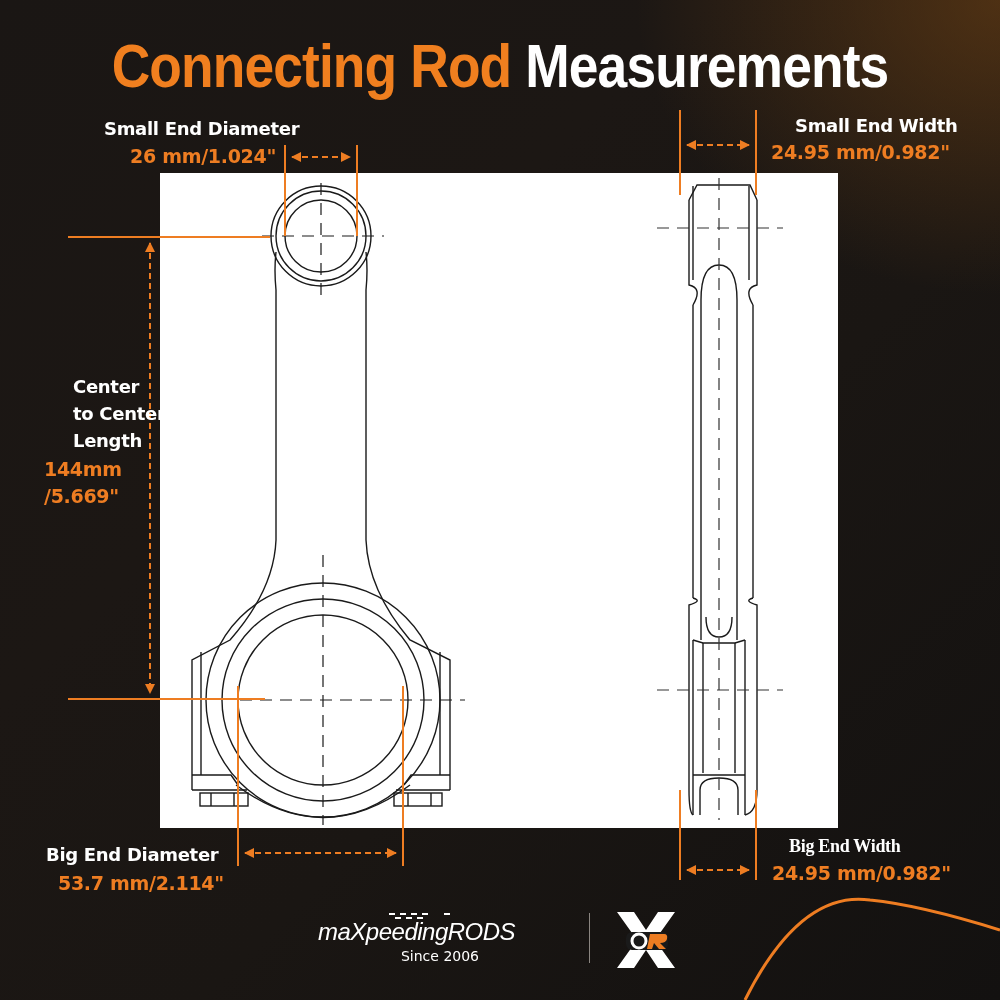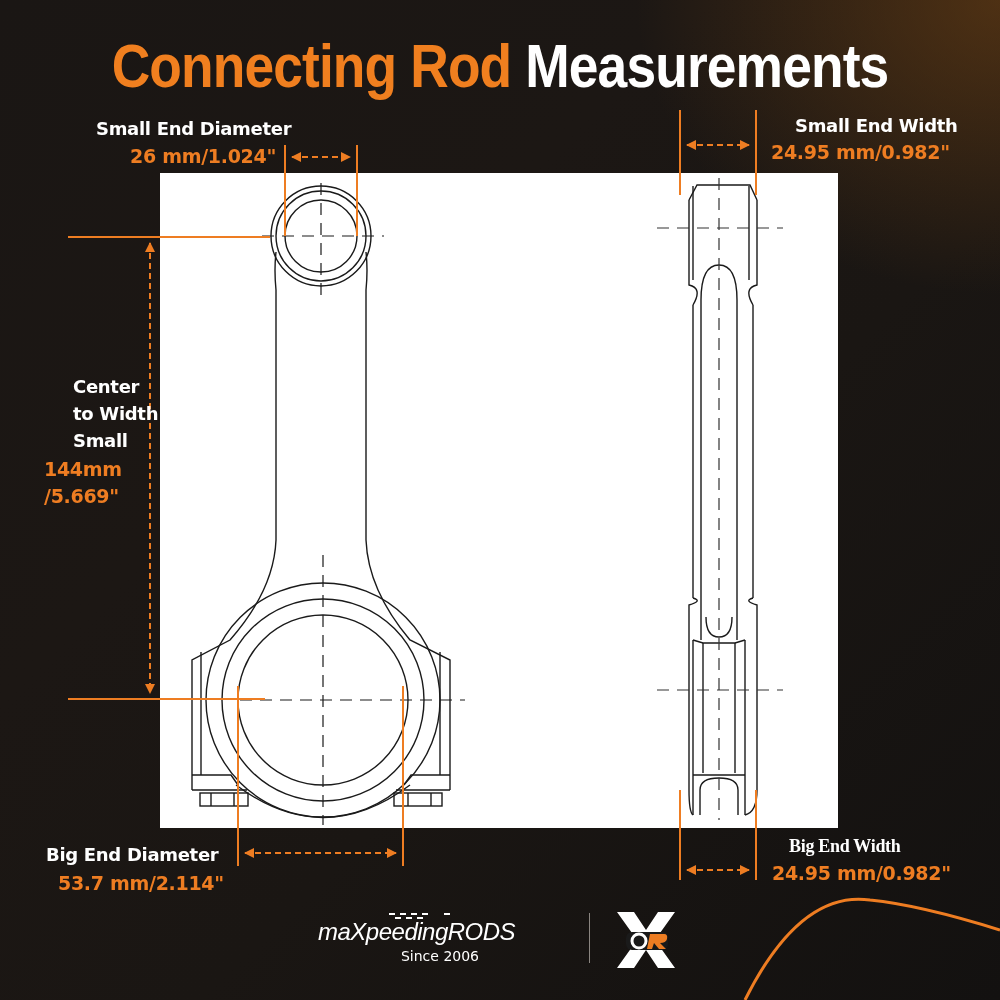--- a/index.html
+++ b/index.html
@@ -170,30 +170,30 @@
     <rect x="400" y="913" width="6" height="2"></rect>
     <rect x="411" y="913" width="6" height="2"></rect>
     <rect x="422" y="913" width="6" height="2"></rect>
     <rect x="444" y="913" width="6" height="2"></rect>
     <rect x="395" y="917" width="6" height="2"></rect>
     <rect x="406" y="917" width="6" height="2"></rect>
     <rect x="417" y="917" width="6" height="2"></rect>
   </g>
 </svg>
 
-<div class="label lbl-white" style="left:96px; top:118px;">Small End Diameter</div>
+<div class="label lbl-white" style="left:104px; top:118px;">Small End Diameter</div>
 <div class="label lbl-orange" style="left:130px; top:145px;">26 mm/1.024"</div>
 
 <div class="label lbl-white" style="left:795px; top:115px;">Small End Width</div>
 <div class="label lbl-orange" style="left:771px; top:141px;">24.95 mm/0.982"</div>
 
 <div class="label lbl-white" style="left:40px; top:373px; line-height:27px;margin-left:33px;">
   <div>Center</div>
-  <div>to Width</div>
-  <div>Small</div>
+  <div>to Center</div>
+  <div>Length</div>
 </div>
 <div class="label lbl-orange" style="left:44px; top:456px; line-height:27px;">
   <div>144mm</div>
   <div>/5.669"</div>
 </div>
 
 <div class="label lbl-white" style="left:46px; top:844px;text-align:right;">Big End Diameter</div>
 <div class="label lbl-orange" style="left:58px; top:872px;">53.7 mm/2.114"</div>
 
 <div class="label lbl-white" style="left:789px; top:836px;font-family:Liberation Serif, serif;">Big End Width</div>

